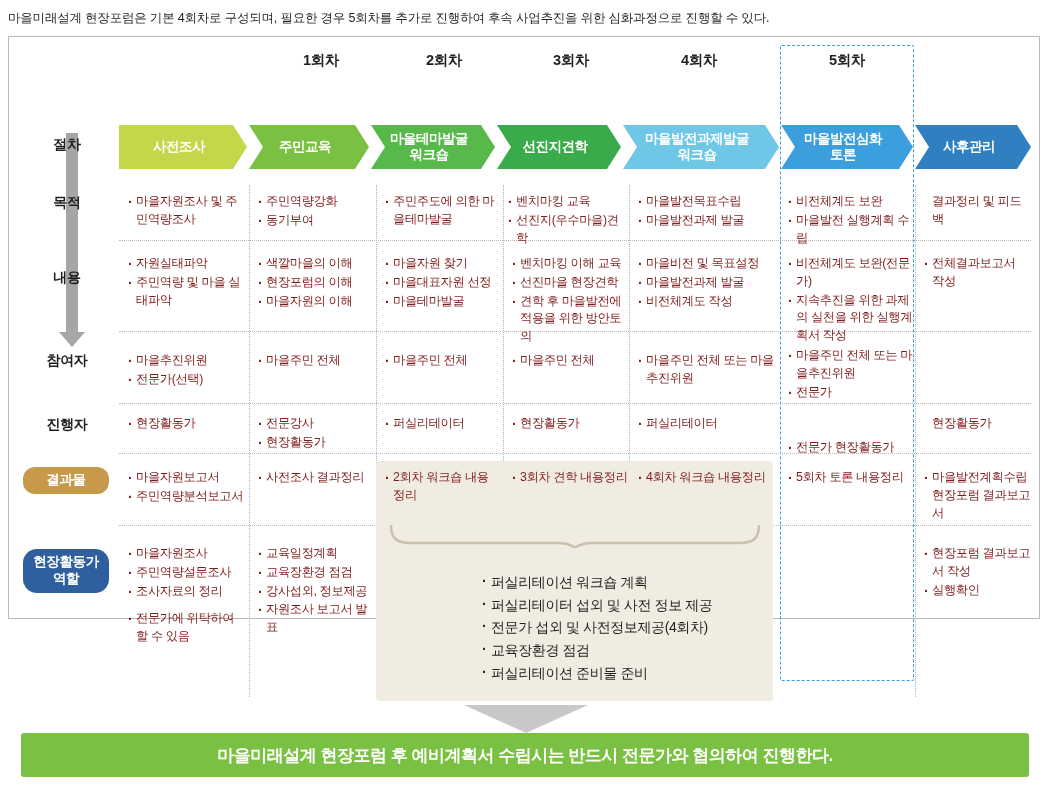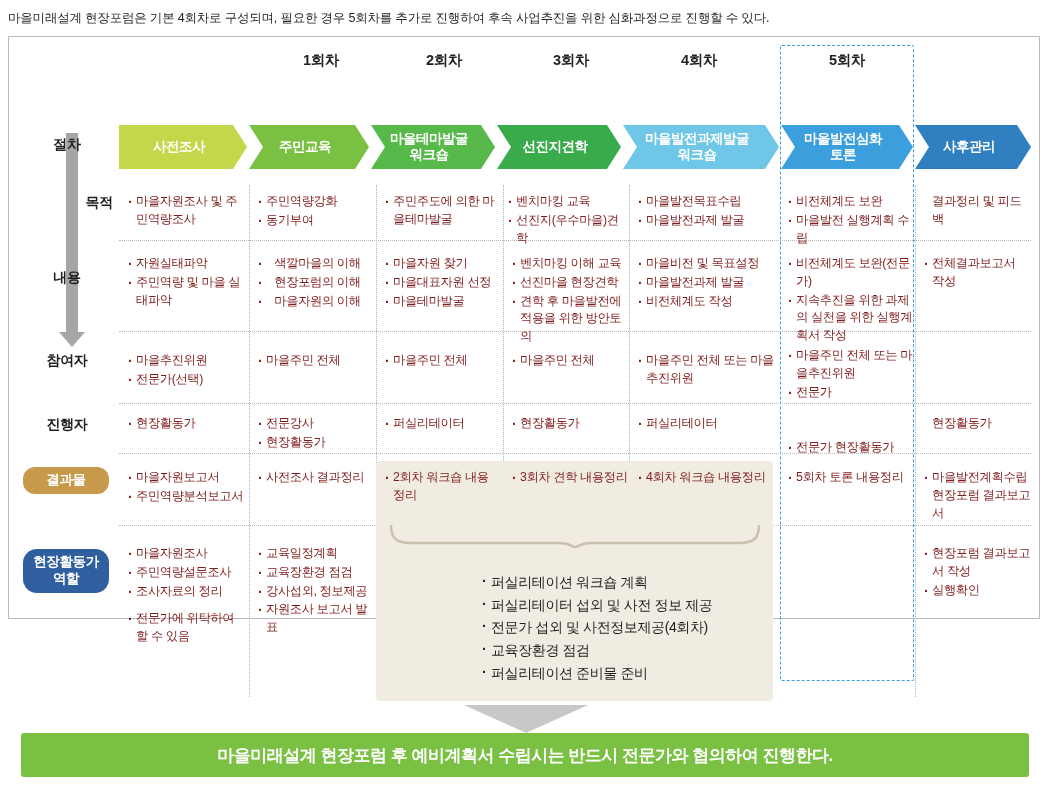--- a/index.html
+++ b/index.html
@@ -258,21 +258,21 @@
     <div class="round-label" style="left:502px;width:120px;">3회차</div>
     <div class="round-label" style="left:630px;width:120px;">4회차</div>
     <div class="round-label" style="left:771px;width:134px;">5회차</div>
   </div>
 
   <div class="round5-box"></div>
 
   <div class="left-arrow"></div>
 
   <div class="row-label" style="top:99px;">절차</div>
-  <div class="row-label" style="top:157px;text-align:right;">목적</div>
+  <div class="row-label" style="top:157px;">목적</div>
   <div class="row-label" style="top:232px;">내용</div>
   <div class="row-label" style="top:315px;">참여자</div>
   <div class="row-label" style="top:379px;">진행자</div>
   <div class="pill result">결과물</div>
   <div class="pill role">
     <div>현장활동가</div>
     <div>역할</div>
   </div>
 
   <div class="chev first" style="left:110px;width:128px;background:#c4d64a;">
@@ -357,21 +357,21 @@
         <li class="nobullet">결과정리 및 피드백</li>
       </ul>
   </div>
 
   <div class="cell" style="left:118px;top:218px;width:118px;">
     <ul>
       <li>자원실태파악</li>
       <li>주민역량 및 마을 실태파악</li>
     </ul>
   </div>
-  <div class="cell" style="left:248px;top:218px;width:112px;text-align:center;">
+  <div class="cell" style="left:248px;top:218px;width:112px;">
     <ul>
       <li>색깔마을의 이해</li>
       <li>현장포럼의 이해</li>
       <li>마을자원의 이해</li>
     </ul>
   </div>
   <div class="cell" style="left:375px;top:218px;width:112px;">
     <ul>
       <li>마을자원 찾기</li>
       <li>마을대표자원 선정</li>

